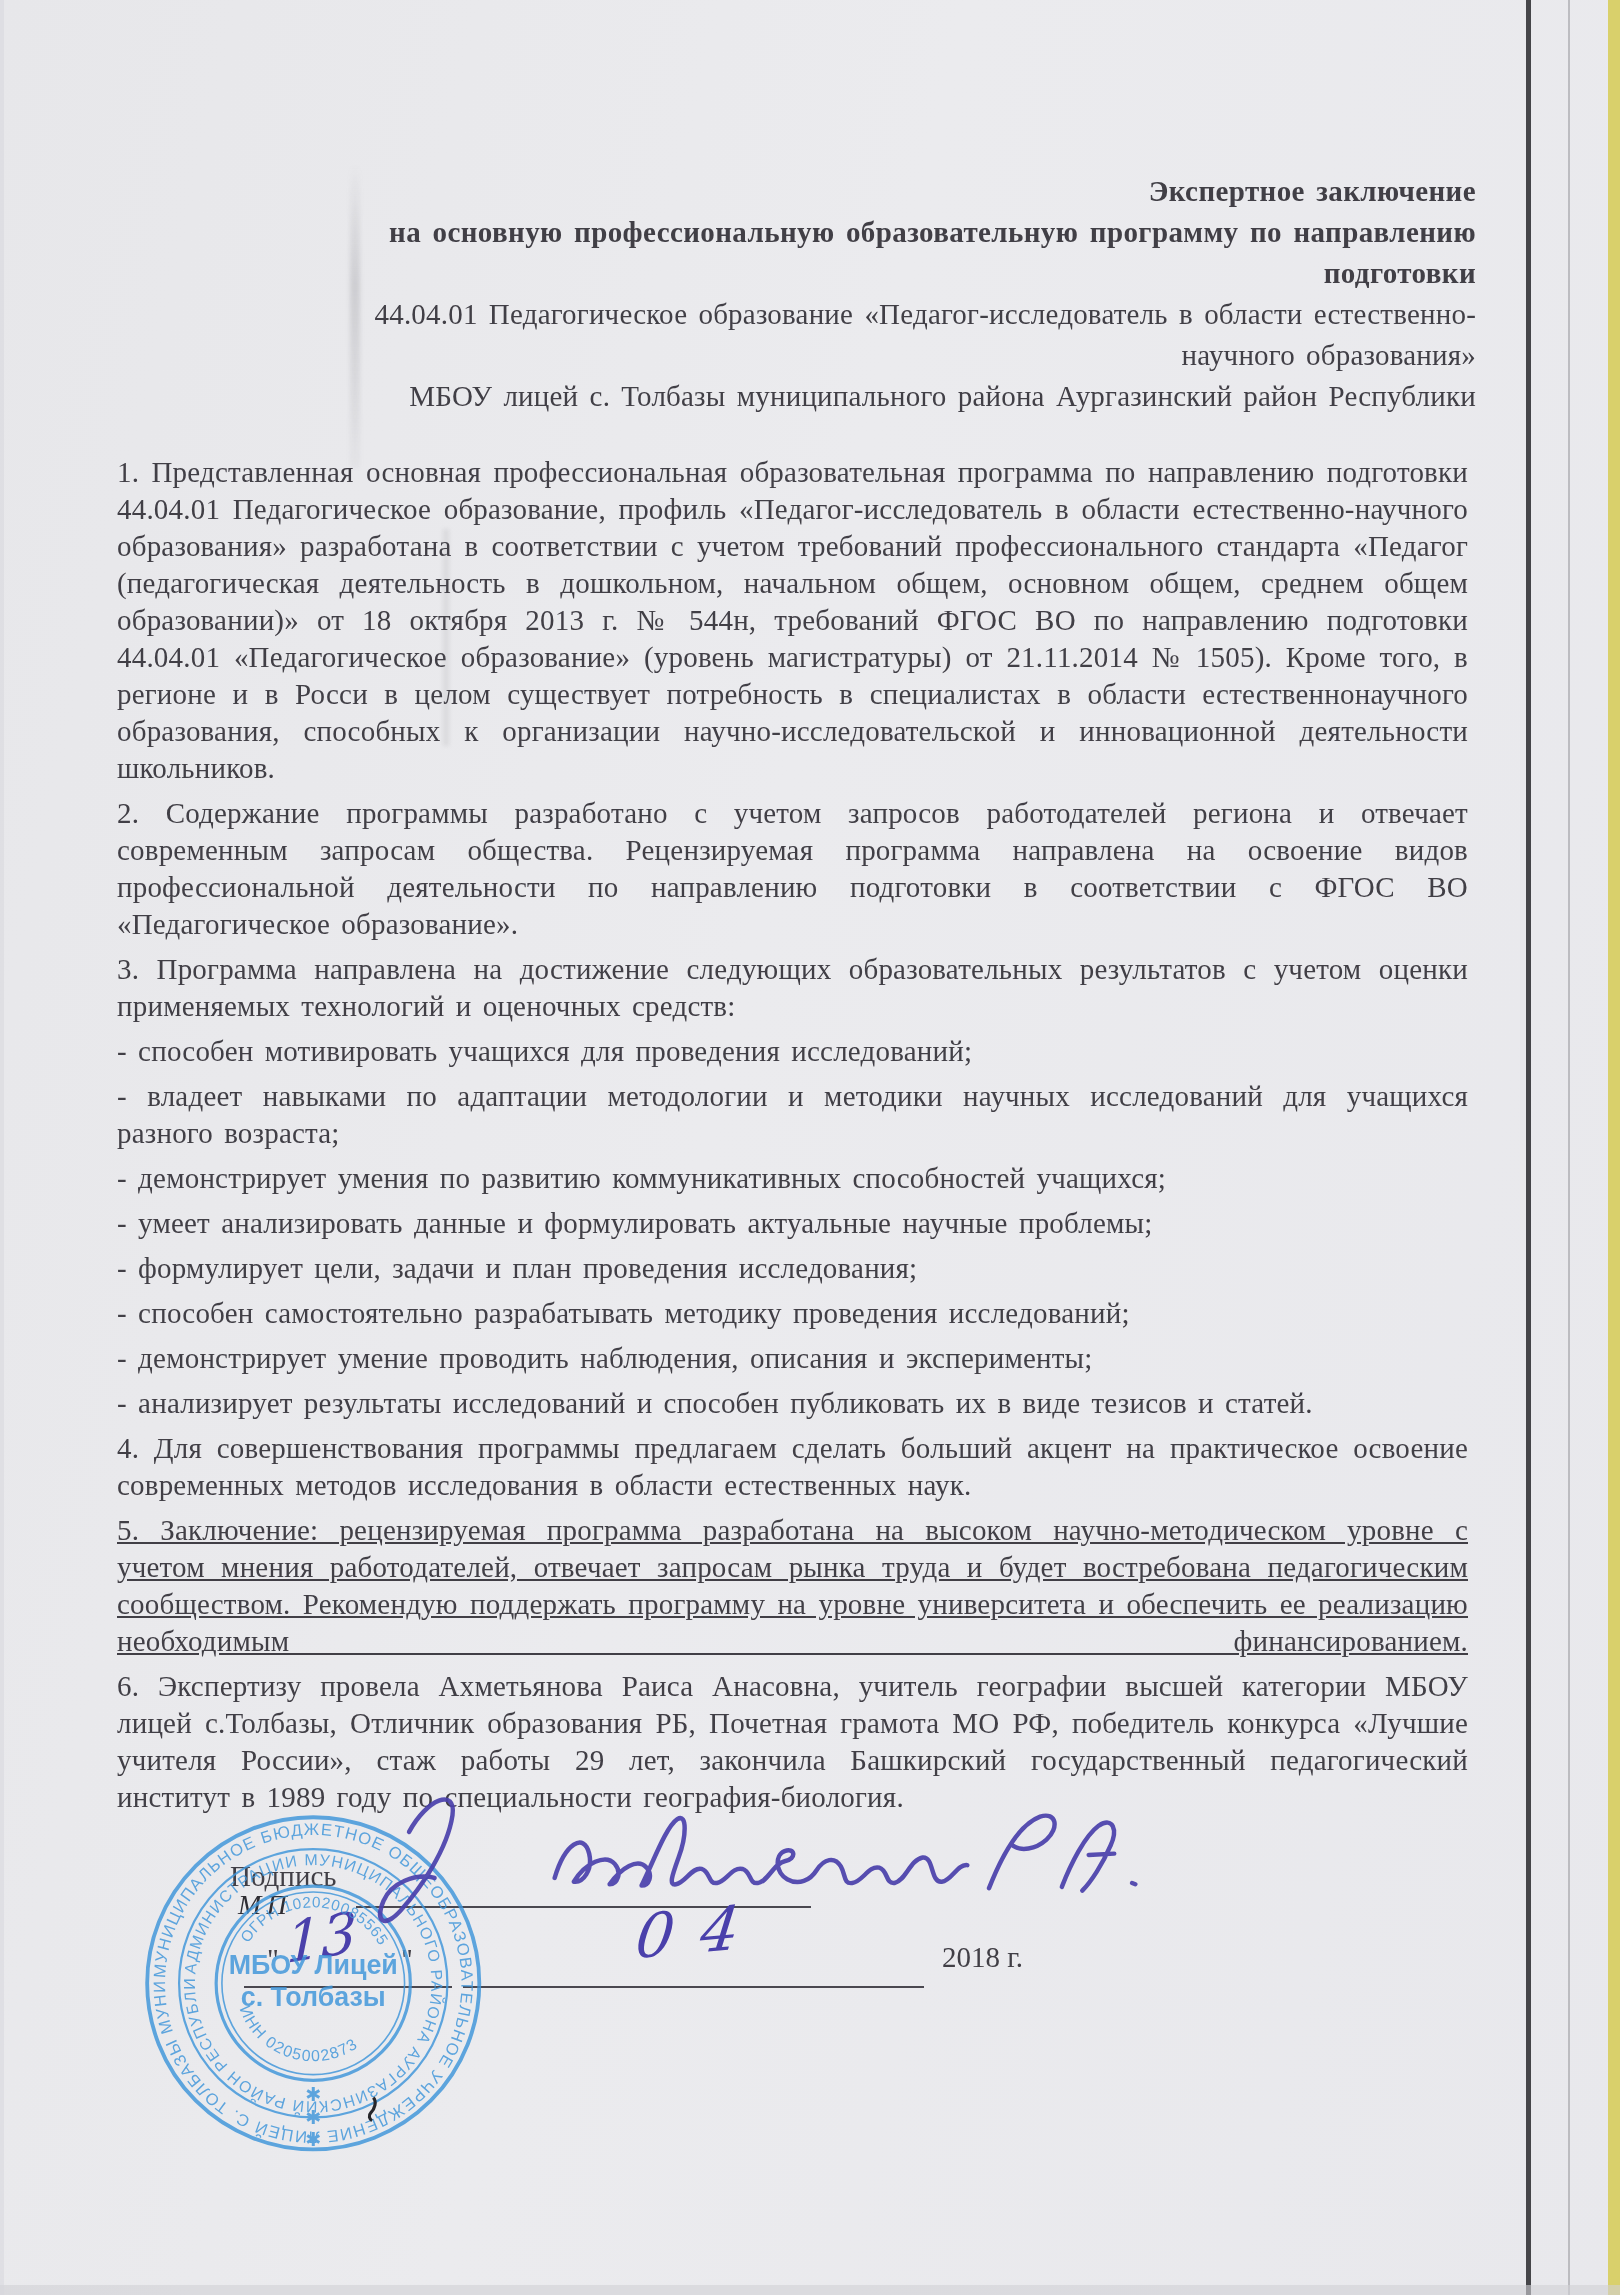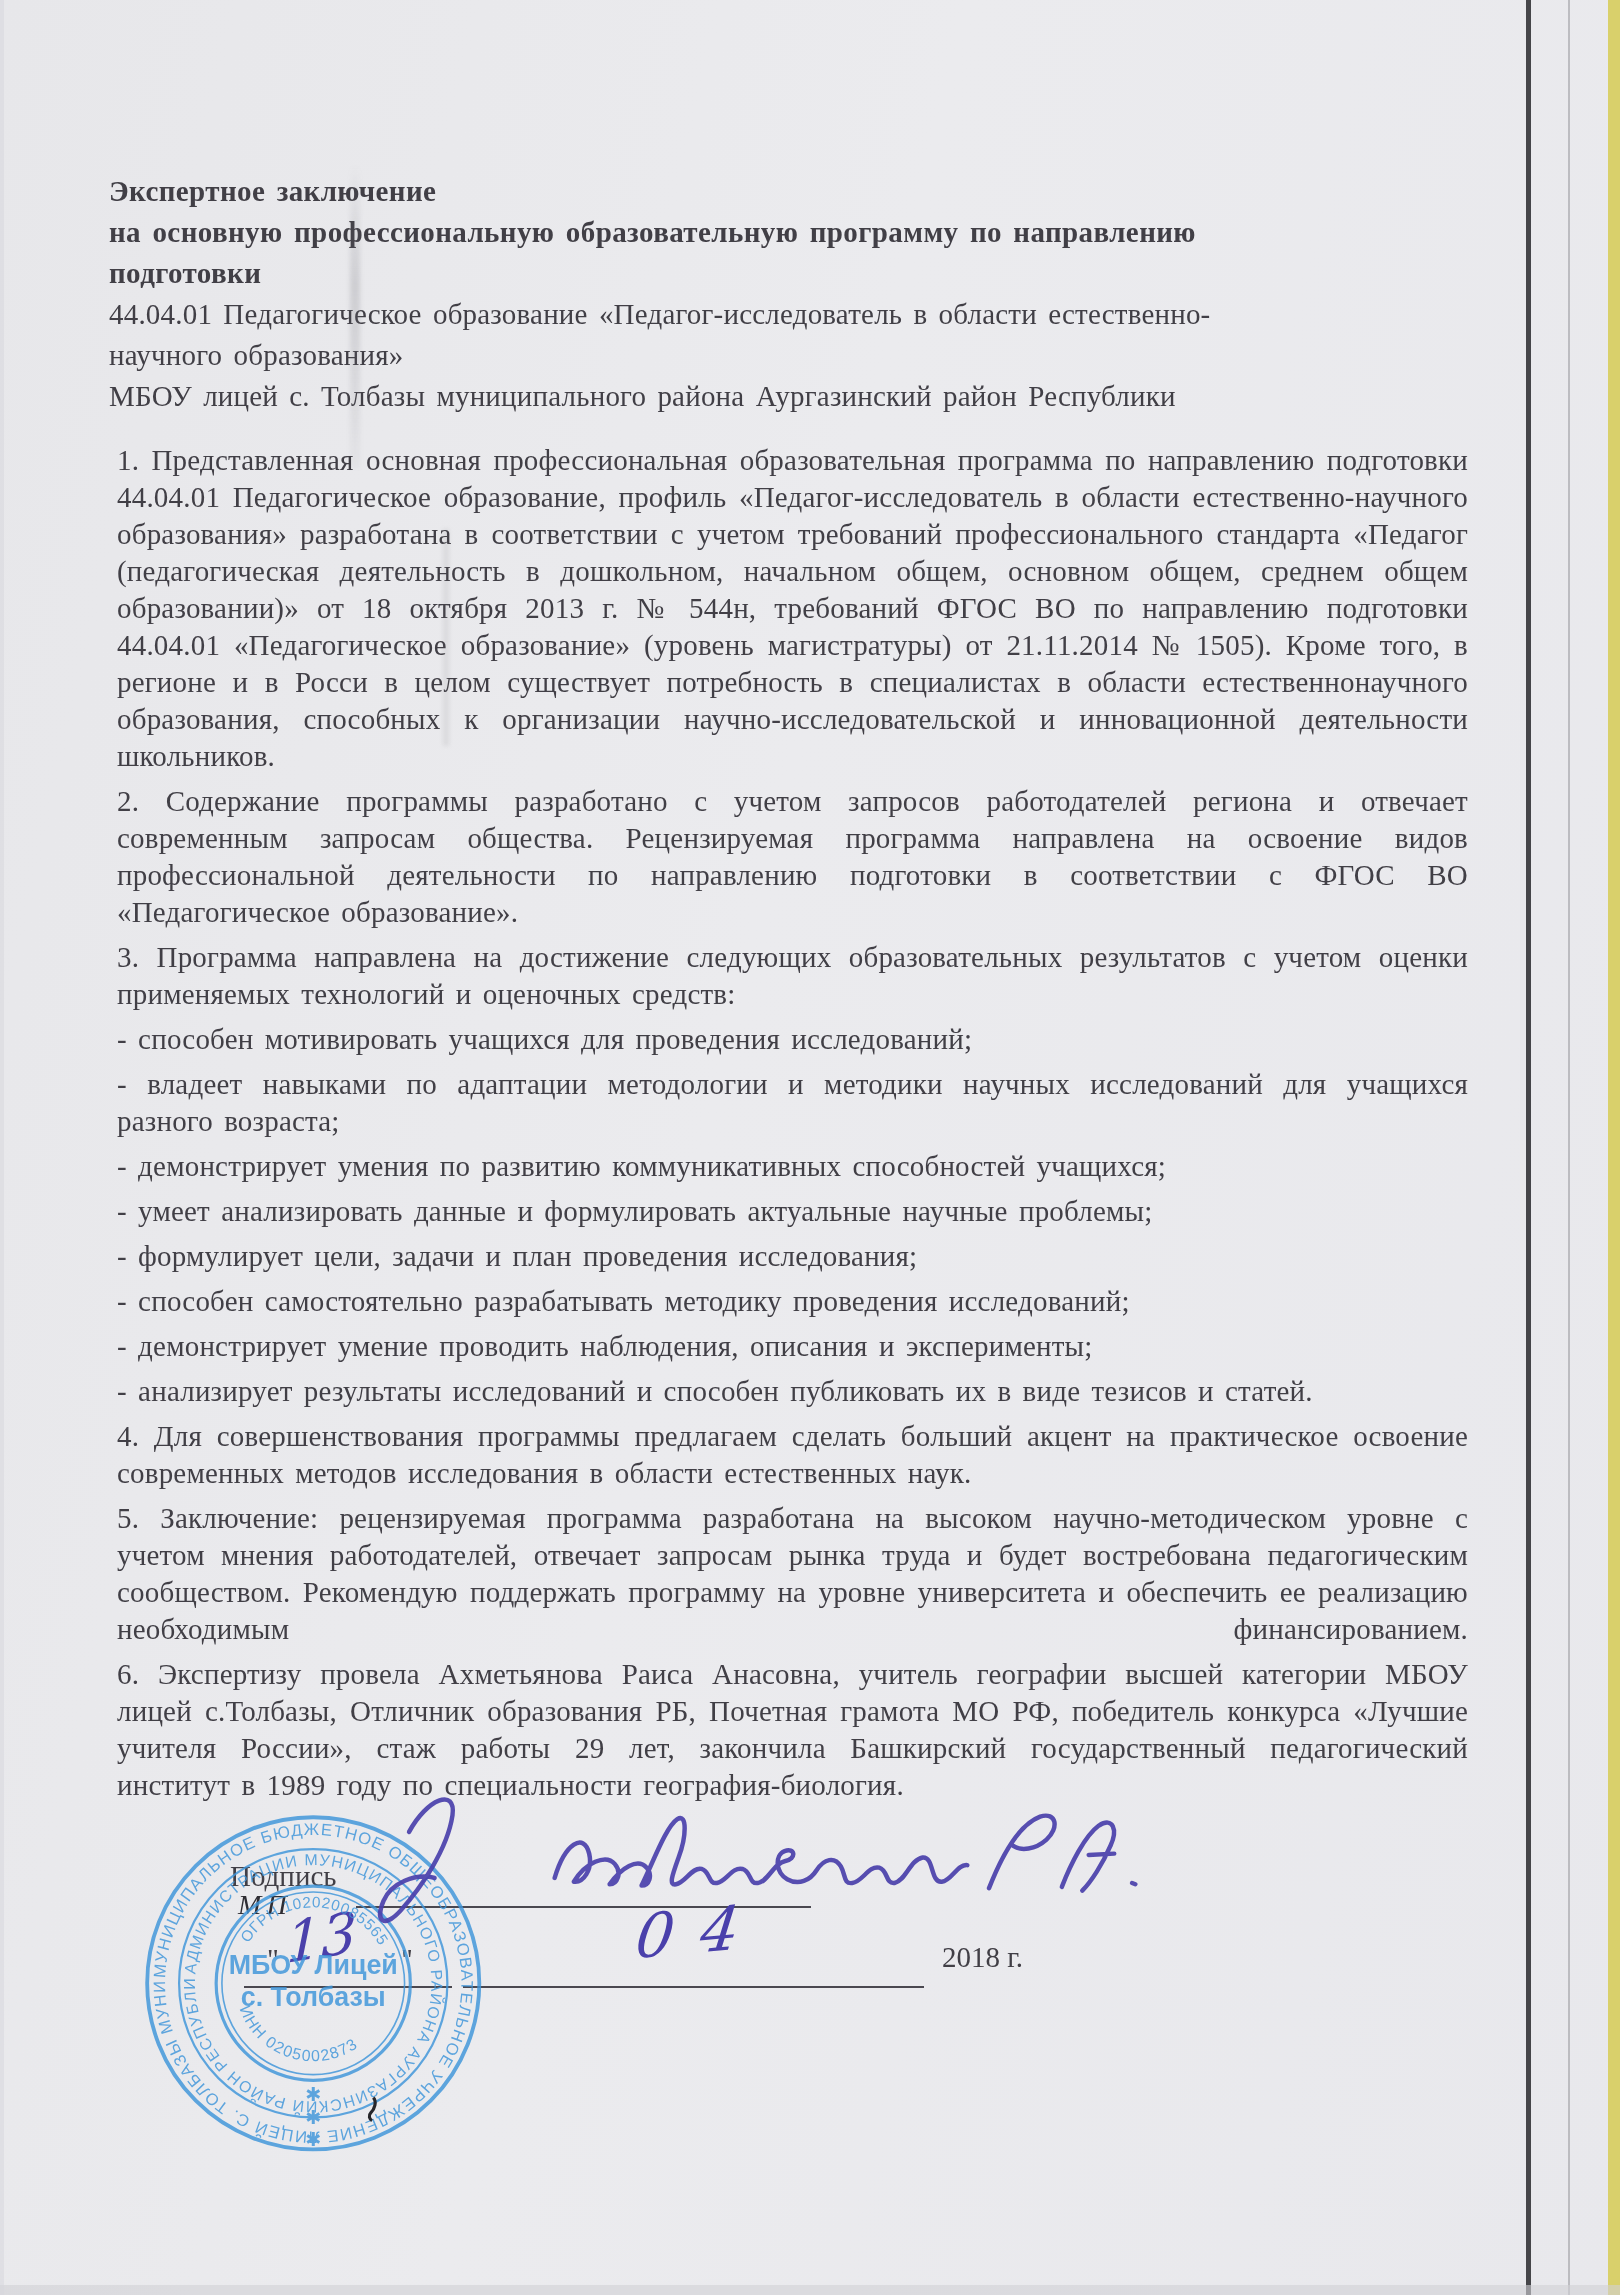--- a/index.html
+++ b/index.html
@@ -10,25 +10,25 @@
     background:linear-gradient(103deg,#e7e7ea 0%,#ebebee 45%,#e8e8ec 100%);
     overflow:hidden;
     font-family:"Liberation Serif","DejaVu Serif",serif;
     color:#413f46;
   }
   
   .doc{
     position:absolute;left:109px;top:171px;width:1367px;
     font-size:29px;line-height:37px;letter-spacing:0.2px;word-spacing:3.8px;
   }
-  .title-block{text-align:left;line-height:41px;margin-bottom:25px;}
+  .title-block{text-align:right;line-height:41px;margin-bottom:37px;}
   .tl{white-space:nowrap;}
   .tl.bold{font-weight:700;letter-spacing:0.4px;}
   .paras p{margin:8px;text-align:justify;}
-  .paras p.force-just{text-align-last:justify;}
+  .paras p.force-just{text-align-last:justify;text-decoration:underline;}
   
   .abs{position:absolute;}
   .podpis-label{left:230px;top:1860px;font-size:29px;}
   .sig-line{left:356px;top:1906px;width:455px;height:0;border-top:2.6px solid #4a4850;}
   .quote-open{left:267px;top:1943px;font-size:29px;}
   .quote-close{left:401px;top:1943px;font-size:29px;}
   .day-line{left:244px;top:1986px;width:208px;height:0;border-top:2.6px solid #4a4850;}
   .month-line{left:463px;top:1986px;width:461px;height:0;border-top:2.6px solid #4a4850;}
   .year-label{left:942px;top:1941px;font-size:29px;}
   .mp-label{left:238px;top:1889px;font-size:28px;letter-spacing:5.1px;color:#2e2d33;font-style:italic;}

